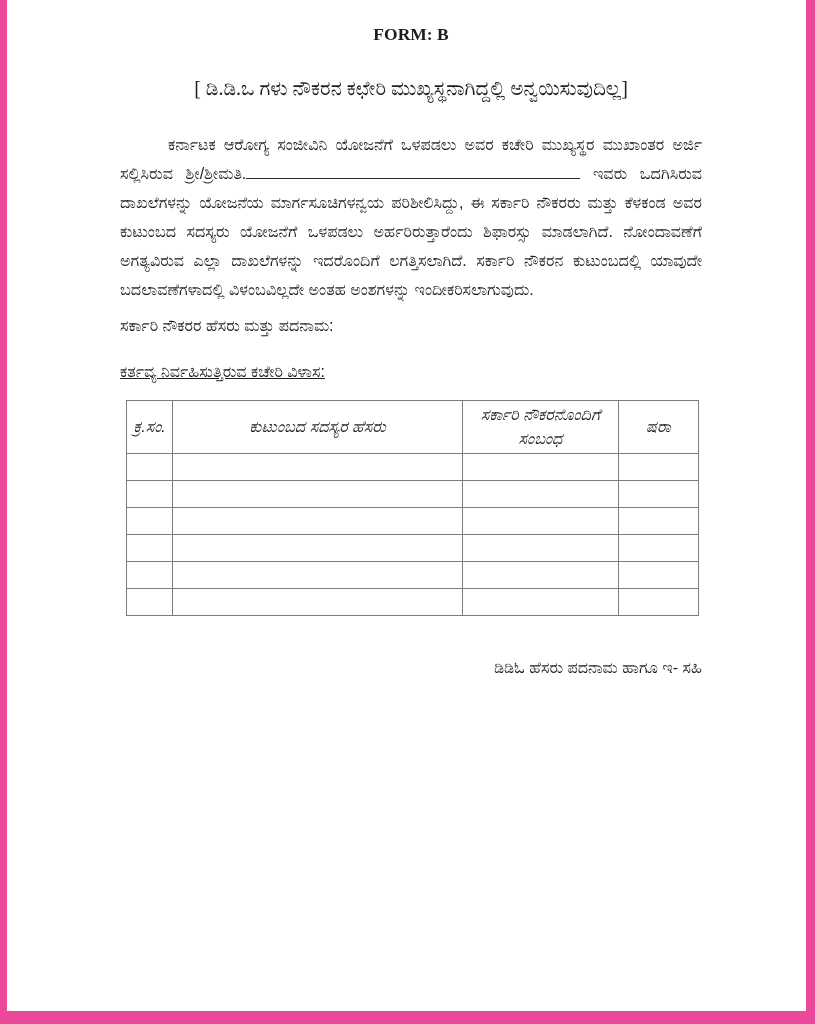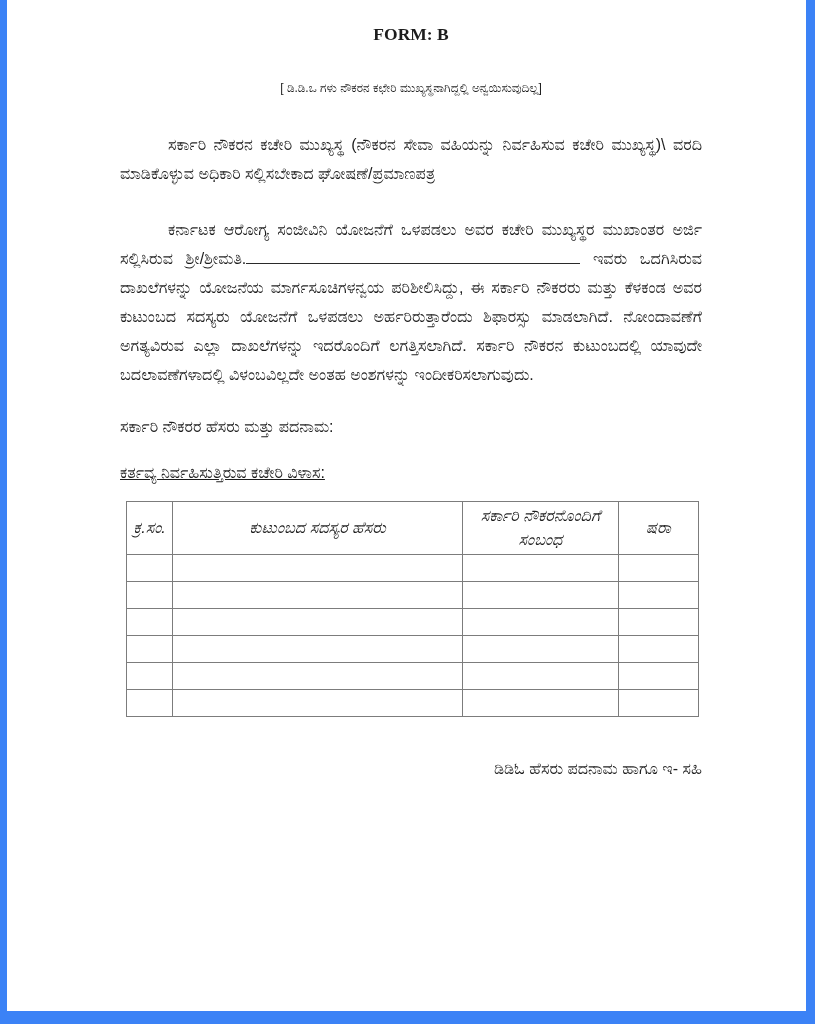--- a/index.html
+++ b/index.html
@@ -5,21 +5,21 @@
   * { margin:0; padding:0; box-sizing:border-box; }
   html,body { width:815px; height:1024px; }
   body {
     font-family: "Liberation Sans", sans-serif;
     color:#1d1d1d;
     background:#e9e9ef;
   }
   .frame {
     position:relative;
     width:815px; height:1024px;
-    background:#3b82f6;
+    background:#ec4899;
   }
   .page {
     position:absolute;
     left:7px; top:0; right:9px; bottom:13px;
     background:#ffffff;
     box-shadow: inset 0 0 2px rgba(255,255,255,0.8);
     overflow:hidden;
   }
   .content {
     padding:16px 104px 0 113px; 
@@ -29,40 +29,41 @@
   .doc-title {
     font-family:"Liberation Serif", serif;
     font-weight:bold;
     font-size:17.5px;
     text-align:center;
     padding-top:4px;
   }
   .doc-subtitle {
     text-align:center;
     margin-top:25px;
-    font-size:12px;
+    font-size:20px;
+    font-family:Liberation Serif, serif;
   }
   .intro-para {
     margin-top:27px;
     text-indent:48px;
     text-align:justify;
   }
   .body-para {
     margin-top:27px;
     text-indent:48px;
     text-align:justify;
   }
   .blank-line {
     display:inline-block;
     width:334px;
     height:1em;
     border-bottom:1.5px solid #2a2a2a;
     vertical-align:baseline;
   }
-  .field-label { margin-top:23px; }
+  .field-label { margin-top:7px; }
   .field-label.second { margin-top:17px;text-decoration:underline; }
   .table-caption {
     margin-top:17px;
     margin-left:86px;
   }
   table.family-table {
     margin-top:14px;
     margin-left:6px;
     width:572px;
     border-collapse:collapse;
@@ -98,21 +99,20 @@
 <body>
 
 <div class="frame">
   <div class="page">
     <div class="content">
 
       <div class="doc-title">FORM: B</div>
 
       <div class="doc-subtitle">[ ಡಿ.ಡಿ.ಒ ಗಳು ನೌಕರನ ಕಛೇರಿ ಮುಖ್ಯಸ್ಥನಾಗಿದ್ದಲ್ಲಿ ಅನ್ವಯಿಸುವುದಿಲ್ಲ]</div>
 
-      <p class="intro-para">ಸರ್ಕಾರಿ ನೌಕರನ ಕಚೇರಿ ಮುಖ್ಯಸ್ಥ (ನೌಕರನ ಸೇವಾ ವಹಿಯನ್ನು ನಿರ್ವಹಿಸುವ ಕಚೇರಿ ಮುಖ್ಯಸ್ಥ)\ ವರದಿ ಮಾಡಿಕೊಳ್ಳುವ ಅಧಿಕಾರಿ ಸಲ್ಲಿಸಬೇಕಾದ ಘೋಷಣೆ/ಪ್ರಮಾಣಪತ್ರ</p>
 
       <p class="body-para"><span>ಕರ್ನಾಟಕ ಆರೋಗ್ಯ ಸಂಜೀವಿನಿ ಯೋಜನೆಗೆ ಒಳಪಡಲು ಅವರ ಕಚೇರಿ ಮುಖ್ಯಸ್ಥರ ಮುಖಾಂತರ ಅರ್ಜಿ ಸಲ್ಲಿಸಿರುವ ಶ್ರೀ/ಶ್ರೀಮತಿ.</span><span class="blank-line"></span><span> ಇವರು ಒದಗಿಸಿರುವ ದಾಖಲೆಗಳನ್ನು ಯೋಜನೆಯ ಮಾರ್ಗಸೂಚಿಗಳನ್ವಯ ಪರಿಶೀಲಿಸಿದ್ದು, ಈ ಸರ್ಕಾರಿ ನೌಕರರು ಮತ್ತು ಕೆಳಕಂಡ ಅವರ ಕುಟುಂಬದ ಸದಸ್ಯರು ಯೋಜನೆಗೆ ಒಳಪಡಲು ಅರ್ಹರಿರುತ್ತಾರೆಂದು ಶಿಫಾರಸ್ಸು ಮಾಡಲಾಗಿದೆ. ನೋಂದಾವಣೆಗೆ ಅಗತ್ಯವಿರುವ ಎಲ್ಲಾ ದಾಖಲೆಗಳನ್ನು ಇದರೊಂದಿಗೆ ಲಗತ್ತಿಸಲಾಗಿದೆ. ಸರ್ಕಾರಿ ನೌಕರನ ಕುಟುಂಬದಲ್ಲಿ ಯಾವುದೇ ಬದಲಾವಣೆಗಳಾದಲ್ಲಿ ವಿಳಂಬವಿಲ್ಲದೇ ಅಂತಹ ಅಂಶಗಳನ್ನು ಇಂದೀಕರಿಸಲಾಗುವುದು.</span></p>
 
       <div class="field-label">ಸರ್ಕಾರಿ ನೌಕರರ ಹೆಸರು ಮತ್ತು ಪದನಾಮ:</div>
 
       <div class="field-label second">ಕರ್ತವ್ಯ ನಿರ್ವಹಿಸುತ್ತಿರುವ ಕಚೇರಿ ವಿಳಾಸ:</div>
 
 
       <table class="family-table">
         <colgroup>

